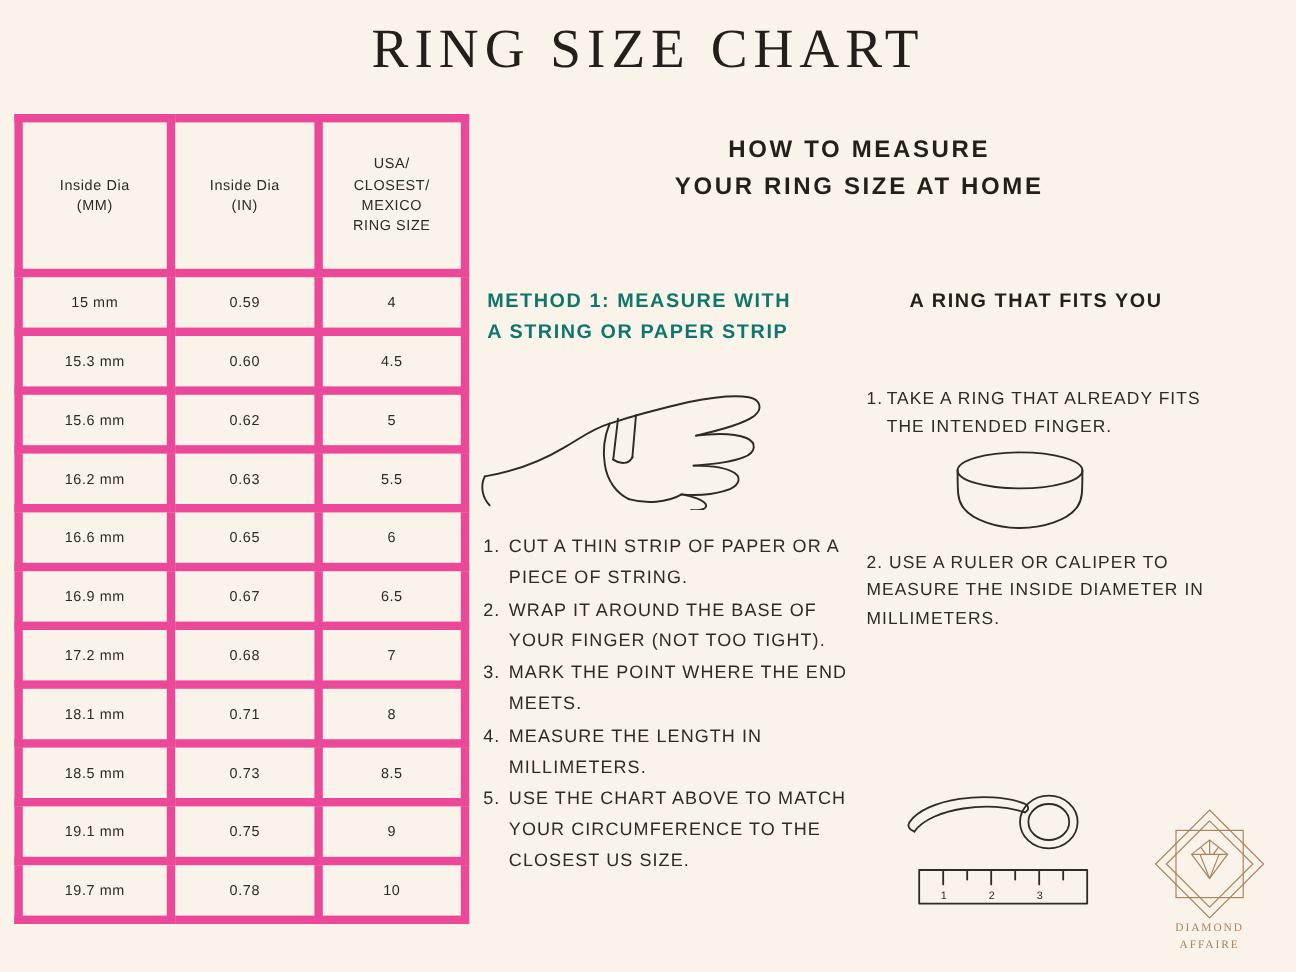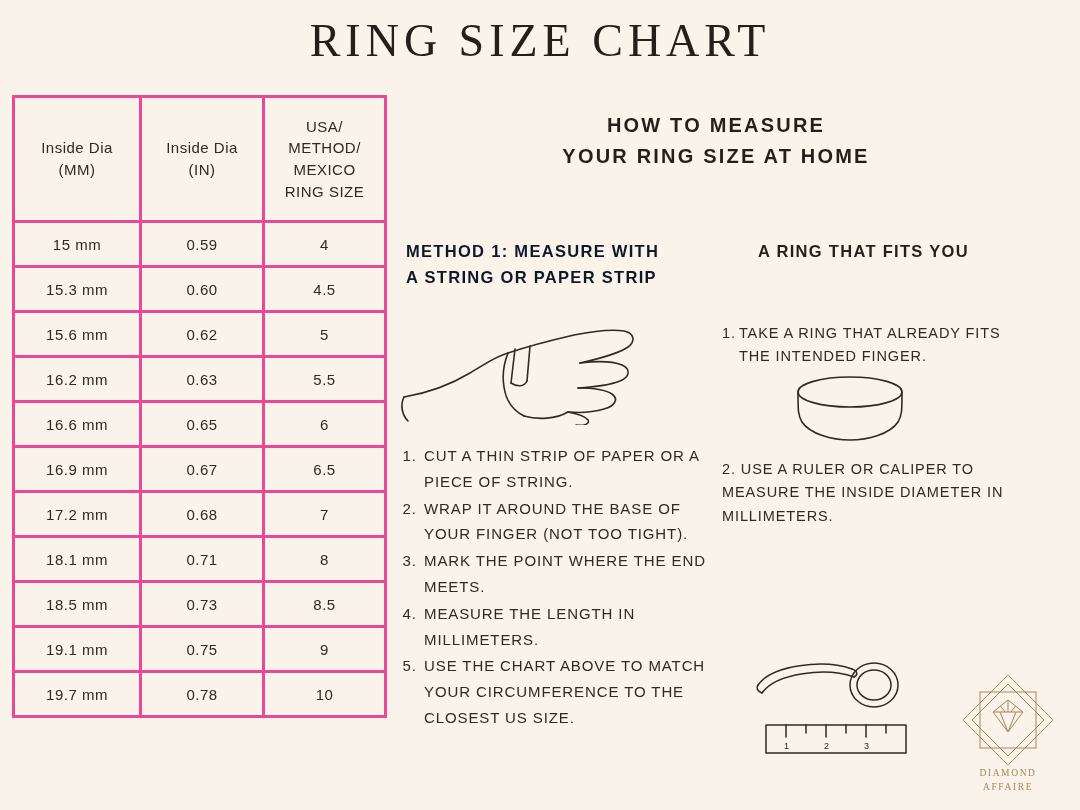--- a/index.html
+++ b/index.html
@@ -42,23 +42,23 @@
     top: 95px;
     width: 372px;
   }
   table.ring-table {
     border-collapse: collapse;
     width: 372px;
     table-layout: fixed;
   }
   table.ring-table th,
   table.ring-table td {
-    border: 3px solid #ec4899;
+    border: 7px solid #ec4899;
     text-align: center;
-    font-size: 15px;
+    font-size: 12px;
     color: #2e2a24;
     font-family: "Liberation Sans", sans-serif;
     letter-spacing: 0.5px;
   }
   table.ring-table th {
     height: 118px;
     vertical-align: middle;
     font-weight: 400;
     line-height: 1.45;
     padding: 2px 4px;
@@ -98,21 +98,21 @@
   }
   .m1-head {
     position: absolute;
     left: 8px;
     top: 0;
     width: 300px;
     font-size: 16.5px;
     font-weight: bold;
     letter-spacing: 1.3px;
     line-height: 1.6;
-    color: #0f172a;
+    color: #0f766e;
   }
   .m2-head {
     position: absolute;
     left: 360px;
     top: 0;
     width: 300px;
     font-size: 16.5px;
     font-weight: bold;
     letter-spacing: 1.3px;
     line-height: 1.6;
@@ -233,21 +233,21 @@
           <th>
             <div>Inside Dia</div>
             <div>(MM)</div>
           </th>
           <th>
             <div>Inside Dia</div>
             <div>(IN)</div>
           </th>
           <th>
             <div>USA/</div>
-            <div>METHOD/</div>
+            <div>CLOSEST/</div>
             <div>MEXICO</div>
             <div>RING SIZE</div>
           </th>
         </tr>
       </thead>
       <tbody>
         <tr>
             <td>15 mm</td>
             <td>0.59</td>
             <td>4</td>

